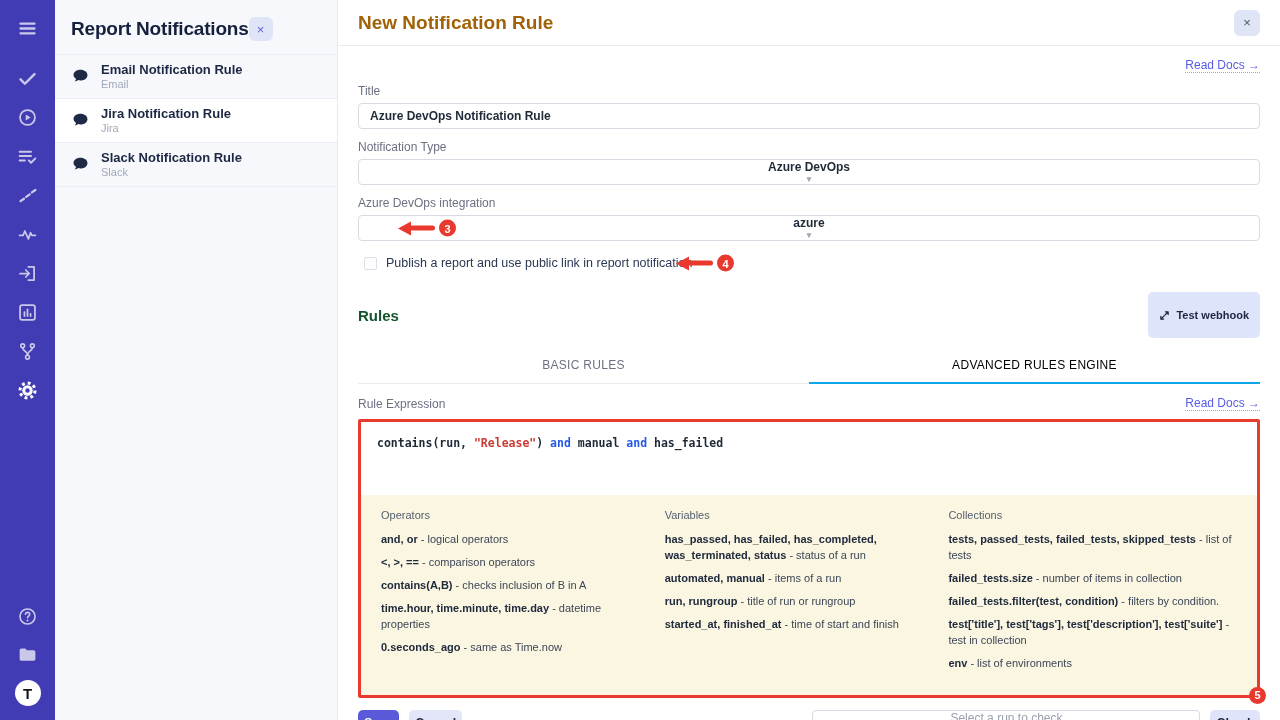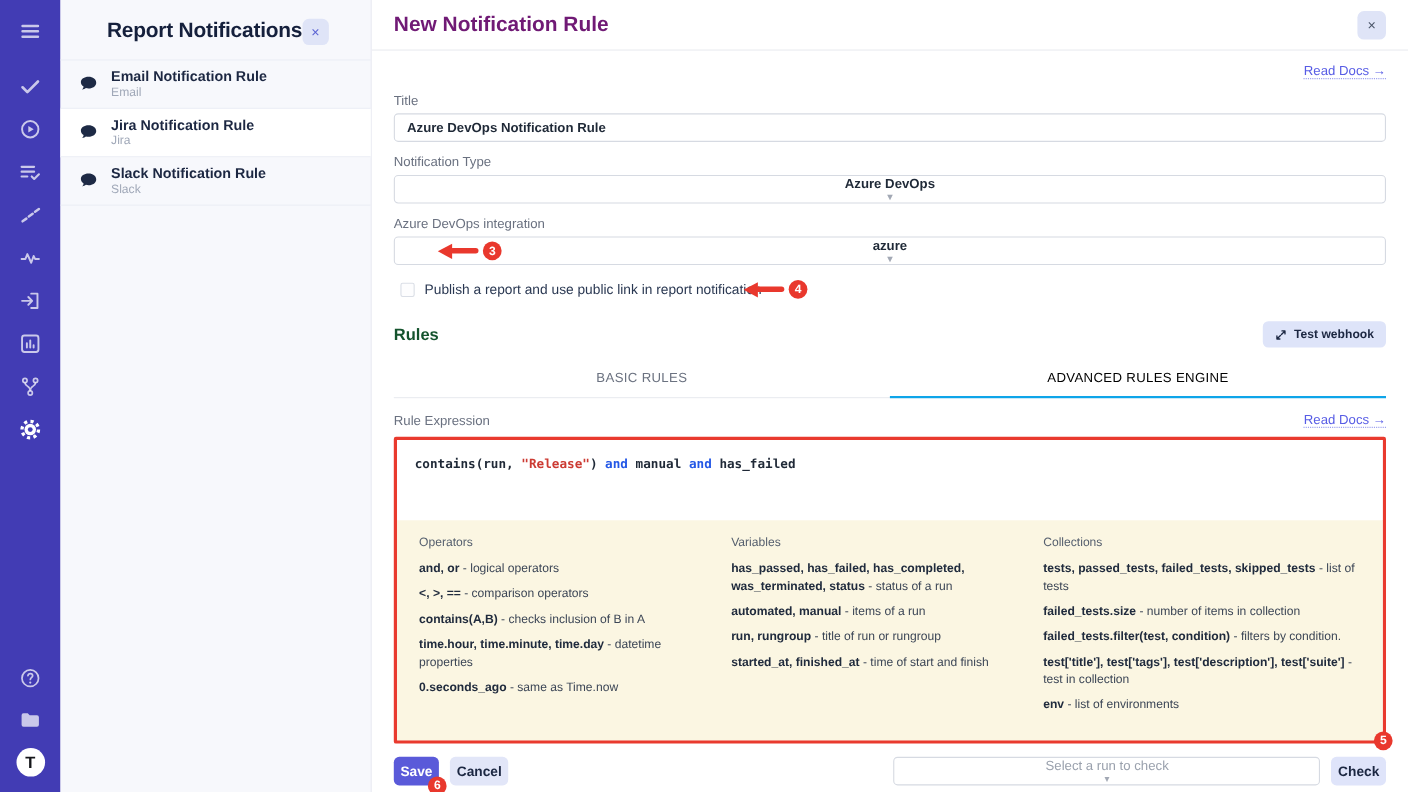--- a/index.html
+++ b/index.html
@@ -11,52 +11,52 @@
   .sb-icon { width:24px; height:24px; display:flex; align-items:center; justify-content:center; color:rgba(255,255,255,.72); cursor:pointer; }
   .sb-icon svg { width:21px; height:21px; display:block; }
   .sb-icon.active { color:#ffffff; }
   .sb-menu { margin-bottom:26px; }
   .sb-nav { display:flex; flex-direction:column; gap:15px; align-items:center; }
   .sb-bottom { margin-top:auto; display:flex; flex-direction:column; gap:14px; align-items:center; }
   .logo-circle { width:26px; height:26px; border-radius:50%; background:#fff; color:#15161a; font-weight:800; font-size:15px; display:flex; align-items:center; justify-content:center; }
 
   
   .panel { width:283px; flex:0 0 283px; background:#f7f8fc; border-right:1px solid #e7e9f1; display:flex; flex-direction:column; }
-  .panel-header { display:flex; align-items:center; justify-content:center; padding:17px 12px 13px 16px; }
+  .panel-header { display:flex; align-items:center; justify-content:flex-start; padding:17px 12px 13px 16px; }
   .panel-title { font-size:19px; font-weight:800; color:#15203c; letter-spacing:-.2px; }
   .mini-close { width:24px; height:24px; border-radius:6px; background:#dfe4f7; color:#5b63d3; font-size:13px; display:flex; align-items:center; justify-content:center; cursor:pointer; }
   .rule-list { border-top:1px solid #eceef5; }
   .rule-item { height:44px; display:flex; align-items:center; gap:11px; padding:0 10px 0 16px; border-bottom:1px solid #eceef5; cursor:pointer; }
   .rule-item.selected { background:#ffffff; }
   .rule-item svg { width:19px; height:19px; flex:0 0 19px; }
   .ri-title { font-size:13px; font-weight:700; color:#1c2742; line-height:1.25; }
   .ri-sub { font-size:11px; color:#a0a8b8; line-height:1.2; }
 
   
   .main { flex:1; background:#fff; display:flex; flex-direction:column; min-width:0; }
   .main-header { height:46px; flex:0 0 46px; display:flex; align-items:center; justify-content:space-between; padding:0 20px; border-bottom:1px solid #e9ebf0; }
-  .main-title { font-size:19px; font-weight:700; color:#701a75; }
+  .main-title { font-size:19px; font-weight:700; color:#a16207; }
   .content { padding:0 20px; position:relative; }
 
   .docs-row { text-align:right; margin:9px 0 2px; }
   .read-docs { font-size:12px; color:#575ce5; text-decoration:none; border-bottom:1px dotted #9ca0ef; cursor:pointer; }
 
   .field-label { display:block; font-size:12px; color:#6a7180; margin:11px 0 5px; }
   .text-input { width:100%; height:26px; border:1px solid #d6dae2; border-radius:4px; padding:0 11px; font-size:12px; font-weight:700; color:#1f2937; font-family:"Liberation Sans",sans-serif; background:#fff; }
   .select { width:100%; height:26px; border:1px solid #d6dae2; border-radius:4px; padding:0 10px; display:flex; align-items:center; justify-content:space-between; font-size:12px; font-weight:600; color:#1f2937; background:#fff; position:relative; cursor:pointer;flex-direction:column; }
   .select .caret { color:#a2a8b4; font-size:9px; }
   .select.placeholder { color:#9aa1ad; font-weight:400; }
 
   .checkbox-row { margin:15px 0 0 6px; display:flex; align-items:center; gap:9px; position:relative; }
   .cb { width:13px; height:13px; border:1px solid #dadee6; border-radius:2px; background:#fdfdfe; cursor:pointer; flex:0 0 13px; }
   .cb-label { font-size:12.5px; color:#2a3852; }
 
   .rules-head-row { margin-top:22px; display:flex; align-items:center; justify-content:space-between; }
   .rules-heading { font-size:15px; font-weight:800; color:#14532d; }
-  .webhook-btn { background:#dee4f9; border:none; border-radius:5px; padding:6px 11px; font-size:11px; font-weight:600; color:#1c2742; display:flex; align-items:center; gap:6px; cursor:pointer; font-family:"Liberation Sans",sans-serif;justify-content:center; }
+  .webhook-btn { background:#dee4f9; border:none; border-radius:5px; padding:17px 11px; font-size:11px; font-weight:600; color:#1c2742; display:flex; align-items:center; gap:6px; cursor:pointer; font-family:"Liberation Sans",sans-serif;justify-content:center; }
   .webhook-btn svg { width:11px; height:11px; }
 
   .tabs { display:flex; margin-top:12px; border-bottom:1px solid #e9ebf0; }
   .tab { flex:1; text-align:center; padding:8px 0 10px; font-size:12px; letter-spacing:.3px; color:#6b7280; cursor:pointer; }
   .tab.active { color:#000000; border-bottom:2px solid #0ea5e9; margin-bottom:-1px; font-weight:400; }
 
   .expr-row { display:flex; align-items:center; justify-content:space-between; margin:12px 0 8px; }
   .expr-label { font-size:12px; color:#6a7180; }
 
   .red-box { border:3px solid #e93a2e; border-radius:2px; position:relative; }

